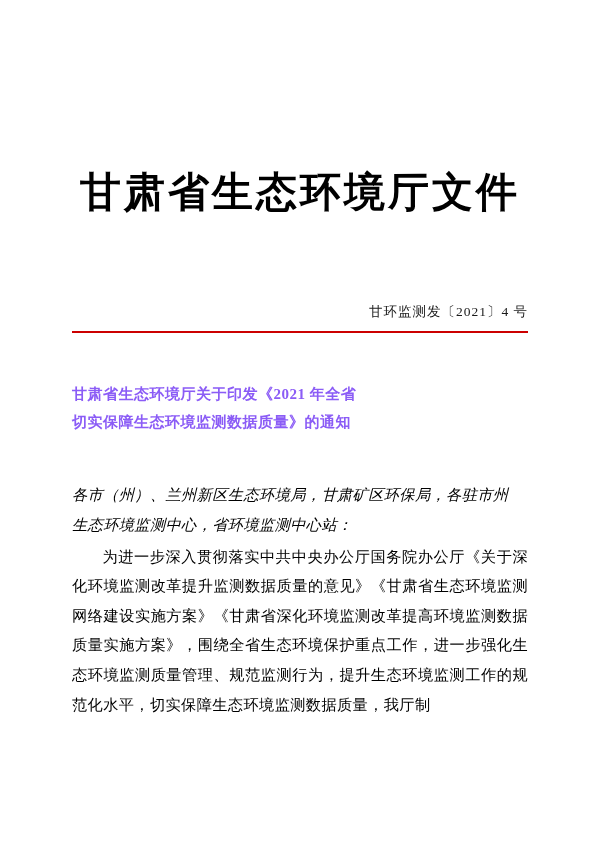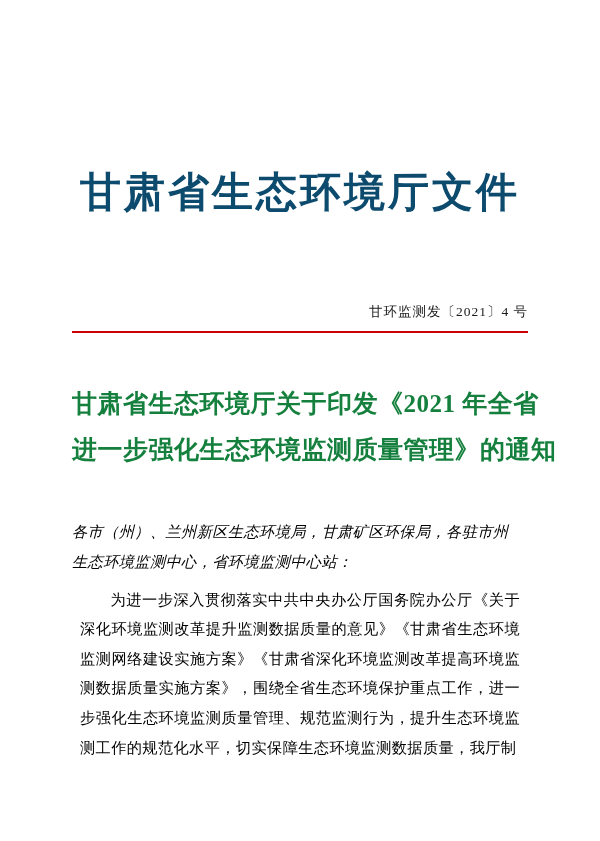--- a/index.html
+++ b/index.html
@@ -17,21 +17,21 @@
   .page {
     position: relative;
     width: 600px;
     height: 841px;
     box-sizing: border-box;
     padding: 0 72px;
   }
   .doc-header {
     margin-top: 168px;
     text-align: center;
-    color: #0c4a6e;
+    color: #000000;
     font-family: "Liberation Serif", serif;
     font-weight: bold;
     font-size: 41px;
     letter-spacing: 3px;
     line-height: 1.2;
     white-space: nowrap;
   }
   .doc-number {
     margin-top: 86px;
     text-align: right;
@@ -41,26 +41,26 @@
     color: #1a1a1a;
   }
   .red-rule {
     margin: 10px auto 0 auto;
     width: 456px;
     height: 1.6px;
     background: #cc0000;
   }
   .doc-title {
     margin-top: 48px;
-    text-align: right;
-    font-size: 25px;
+    text-align: left;
+    font-size: 15px;
     font-weight: bold;
     line-height: 1.85;
     letter-spacing: 0.5px;
-    color: #15803d;
+    color: #8b5cf6;
   }
   .doc-title .line {
     display: block;
     white-space: nowrap;
   }
   .recipients {
     margin-top: 44px;
     font-size: 15.2px;
     line-height: 1.95;
     letter-spacing: 0.4px;
@@ -71,42 +71,42 @@
     display: block;
     font-style: italic;
   }
   .body-text {
     margin-top: 2px;
     font-size: 15.2px;
     line-height: 1.95;
     letter-spacing: 0.4px;
   }
   .body-text p {
-    margin: 8px;
+    margin: 0;
     text-align: justify;
     text-justify: inter-ideograph;
   }
   .body-text p.indent {
     text-indent: 2em;
   }
 </style>
 </head>
 <body>
 
 <div class="page">
 
   <div class="doc-header">甘肃省生态环境厅文件</div>
 
   <div class="doc-number">甘环监测发〔2021〕4 号</div>
 
   <div class="red-rule"></div>
 
   <div class="doc-title">
     <span class="line">甘肃省生态环境厅关于印发《2021 年全省</span>
-    <span class="line">进一步强化生态环境监测质量管理》的通知</span>
+    <span class="line">切实保障生态环境监测数据质量》的通知</span>
   </div>
 
   <div class="recipients">
     <span class="line">各市（州）、兰州新区生态环境局，甘肃矿区环保局，各驻市州</span>
     <span class="line">生态环境监测中心，省环境监测中心站：</span>
   </div>
 
   <div class="body-text">
     <p class="indent">为进一步深入贯彻落实中共中央办公厅国务院办公厅《关于深化环境监测改革提升监测数据质量的意见》《甘肃省生态环境监测网络建设实施方案》《甘肃省深化环境监测改革提高环境监测数据质量实施方案》，围绕全省生态环境保护重点工作，进一步强化生态环境监测质量管理、规范监测行为，提升生态环境监测工作的规范化水平，切实保障生态环境监测数据质量，我厅制</p>
   </div>

